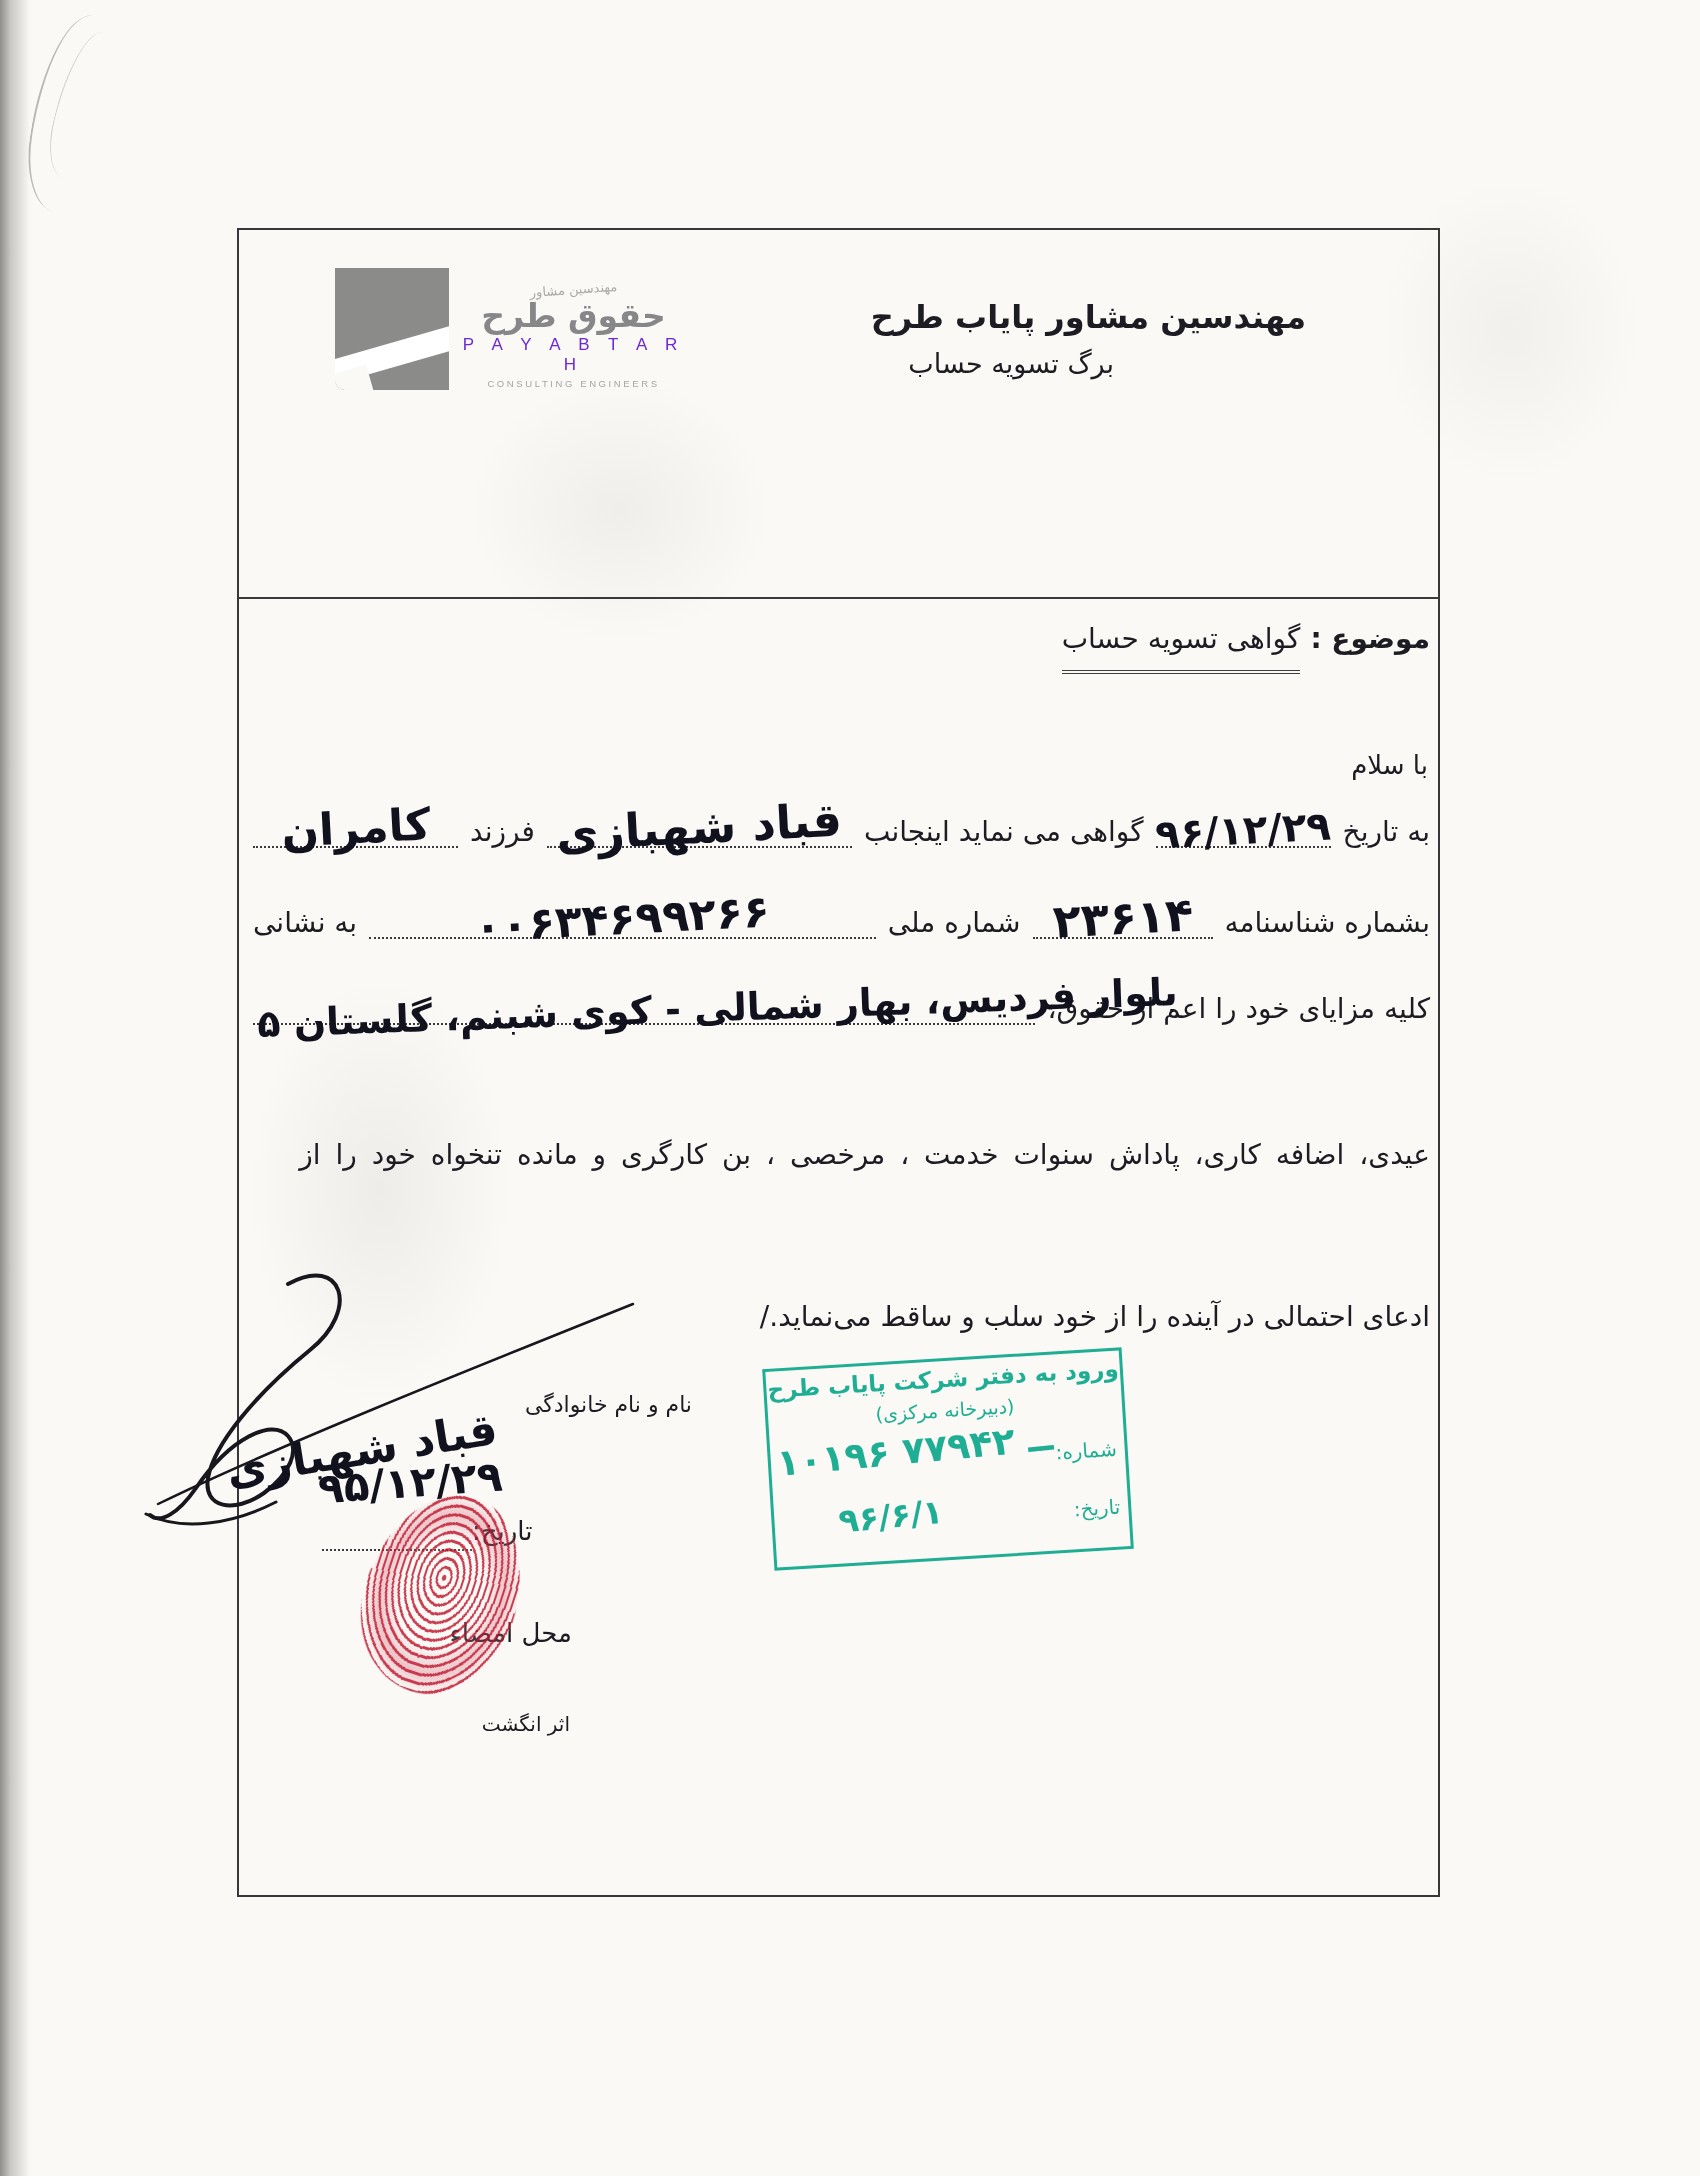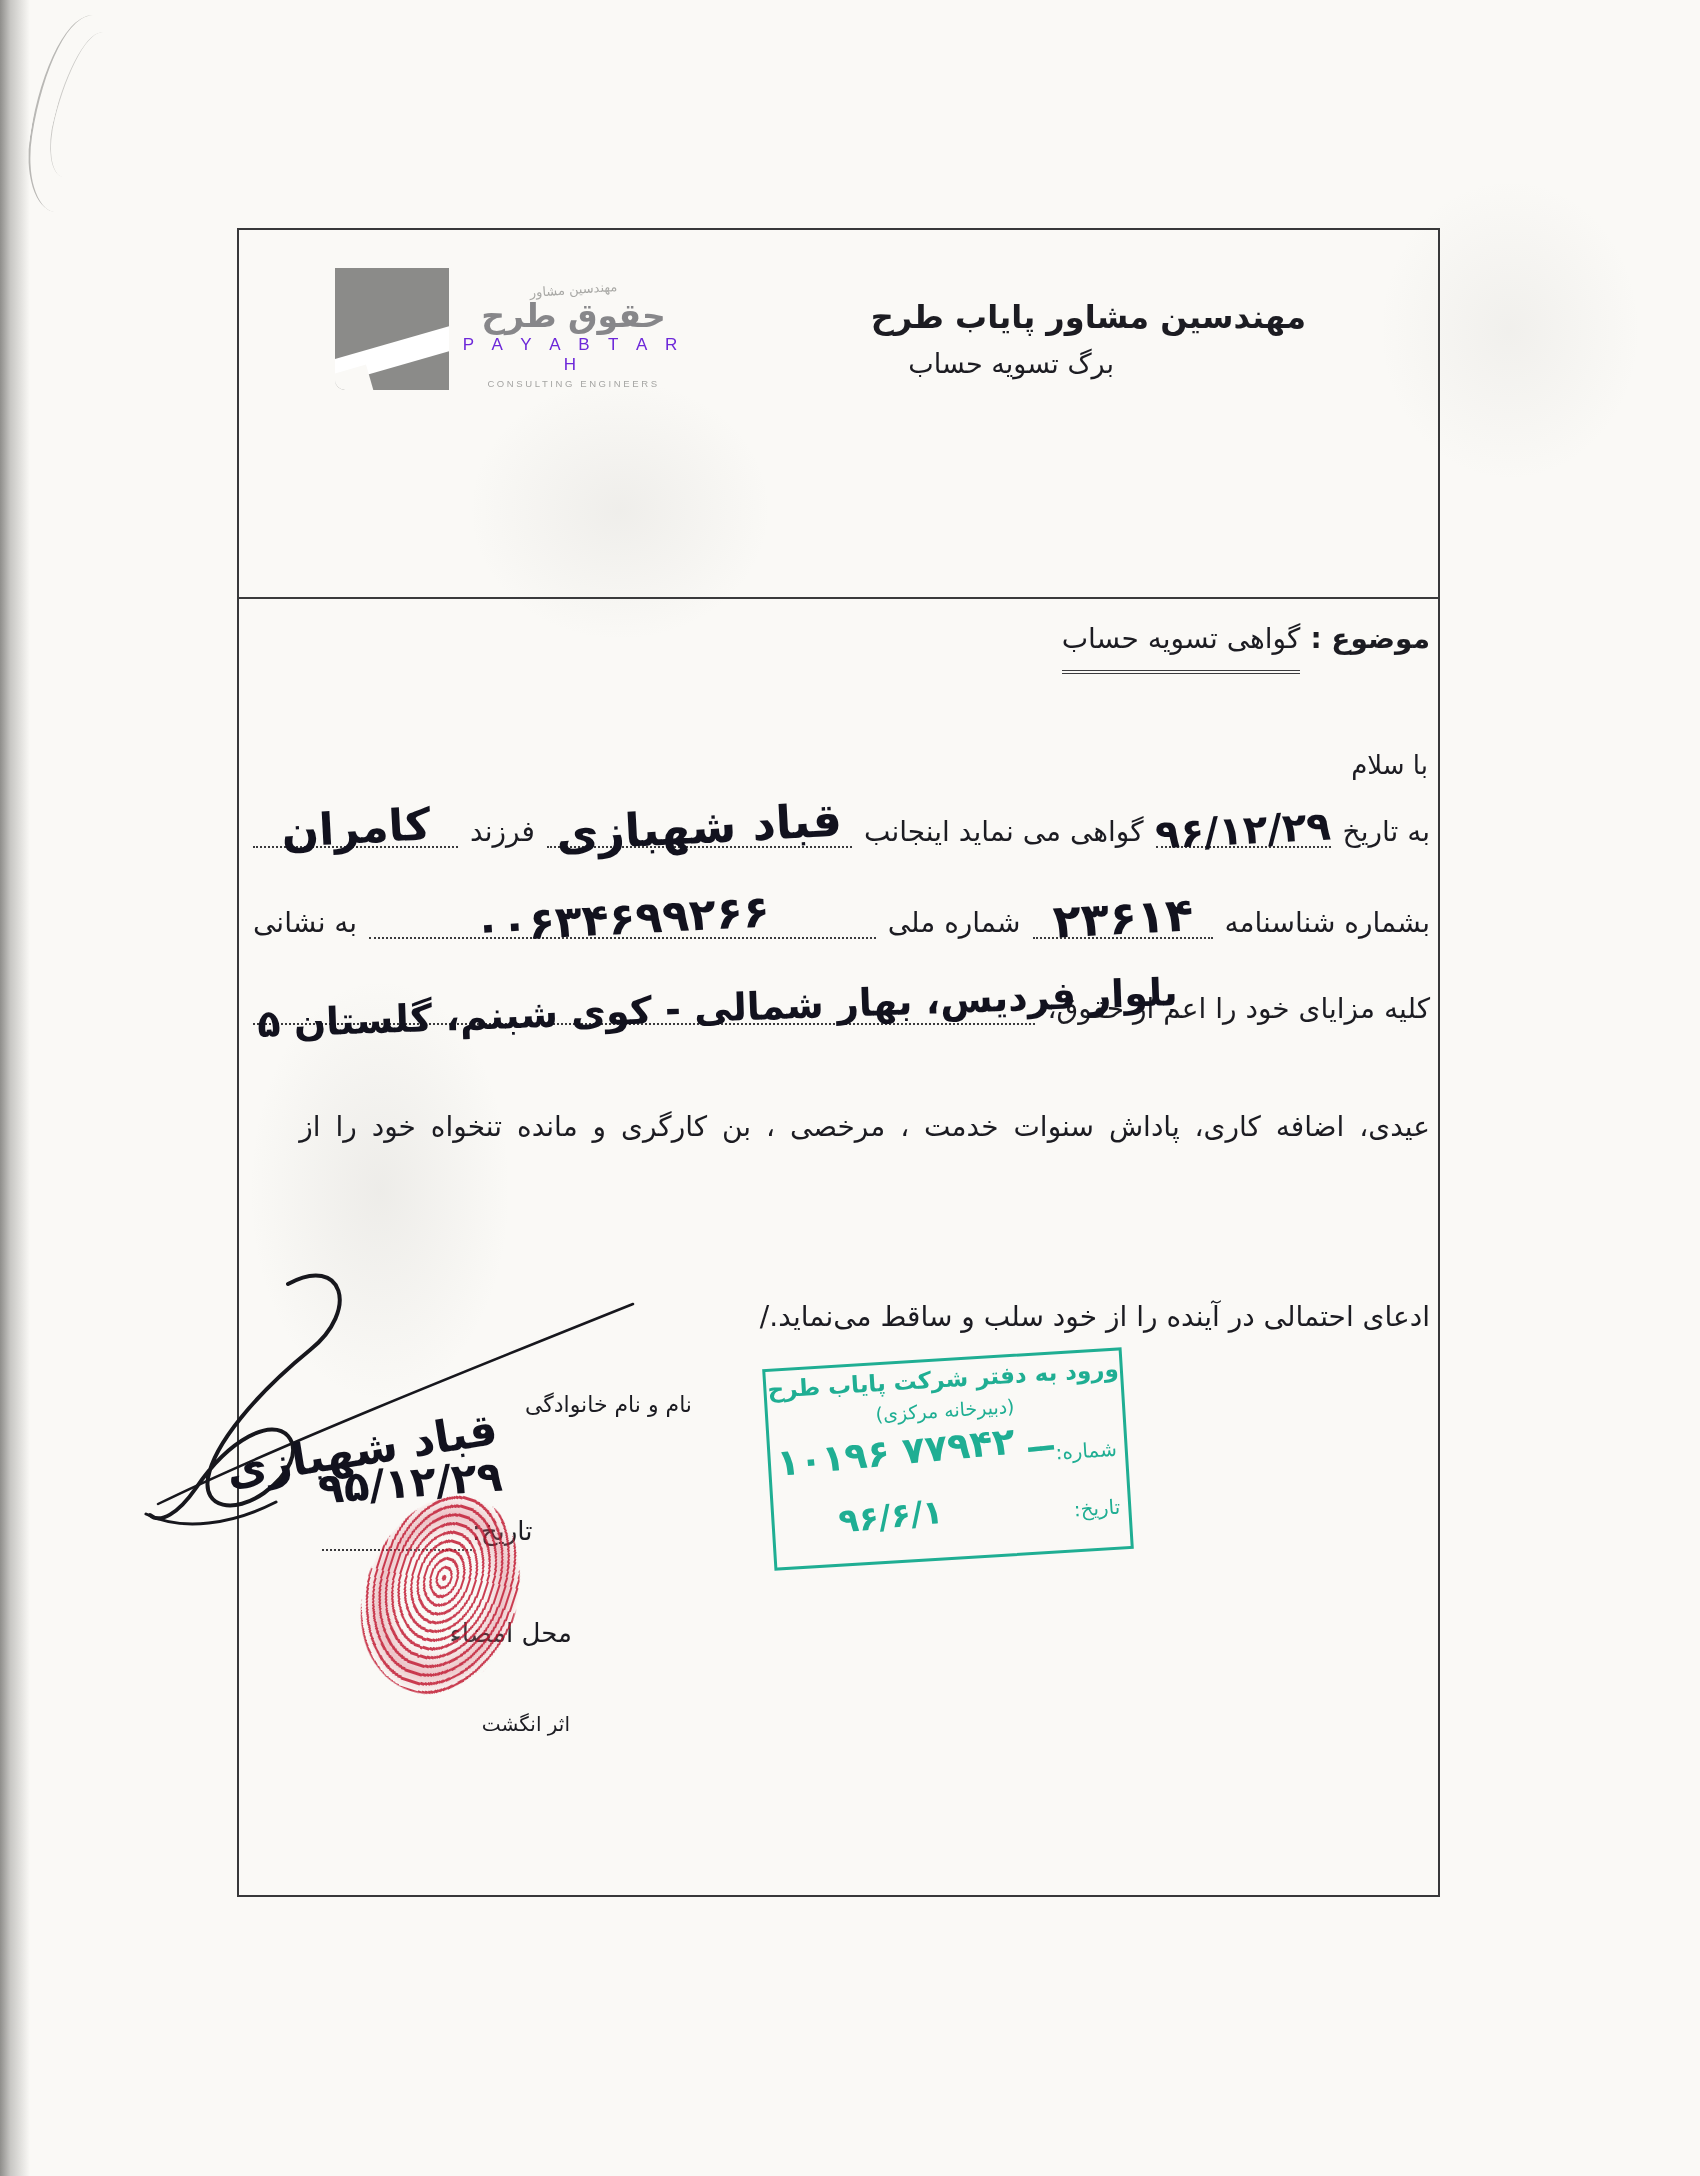--- a/index.html
+++ b/index.html
@@ -52,21 +52,21 @@
   .subject .val{border-bottom:4px double #3c3c3e;padding-bottom:15px;}
 
   
   .row{position:absolute;left:14px;right:8px;direction:rtl;display:flex;align-items:baseline;font-size:28px;}
   .salut{position:absolute;right:10px;top:520px;font-size:26px;direction:rtl;}
   .blank{position:relative;border-bottom:2.5px dotted #3a3a3c;height:30px;align-self:flex-end;}
   .grow{flex:1 1 auto;}
   .hw{font-weight:bold;color:#12121e;white-space:nowrap;line-height:1;}
   .blank .hw{position:absolute;bottom:-4px;left:50%;transform:translateX(-50%) rotate(-3deg);font-size:40px;}
   .gap{width:12px;}
-  .just{word-spacing:6px;}
+  .just{word-spacing:6px;margin-top:28px;}
 
   
   .sig-svg{position:absolute;left:138px;top:1252px;}
   .hw-signatory{position:absolute;left:225px;top:1428px;font-size:44px;transform:rotate(-9deg);}
   .lbl-name{position:absolute;left:410px;top:1392px;width:282px;direction:rtl;font-size:22px;}
   .lbl-date{position:absolute;left:472px;top:1516px;font-size:26px;direction:rtl;}
   .date-dots{position:absolute;left:322px;top:1549px;width:150px;border-bottom:2.5px dotted #3a3a3c;}
   .hw-sigdate{position:absolute;left:318px;top:1462px;font-size:42px;transform:rotate(-4deg);}
   .lbl-sign{position:absolute;left:412px;top:1618px;width:160px;direction:rtl;font-size:26px;}
   .lbl-finger{position:absolute;left:420px;top:1712px;width:150px;direction:rtl;font-size:20px;}

